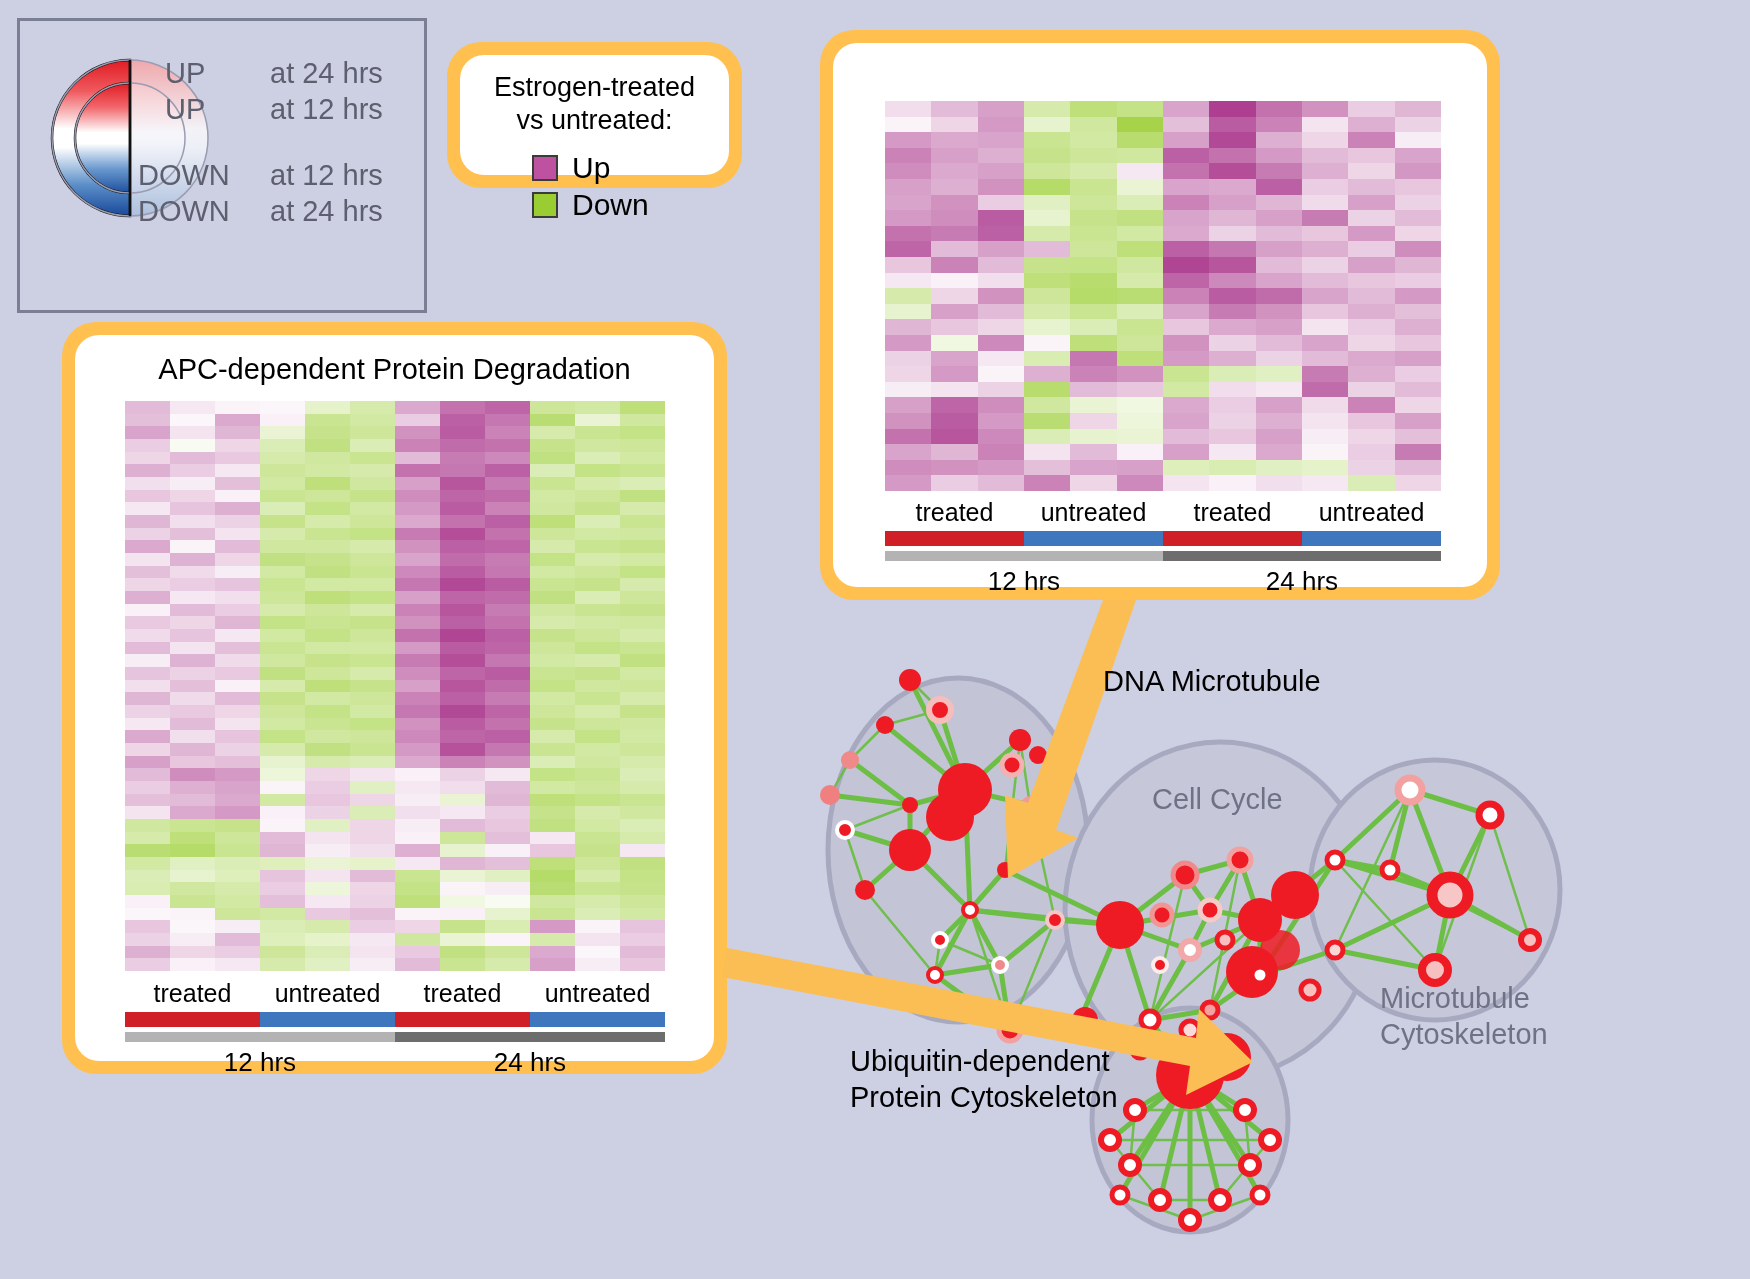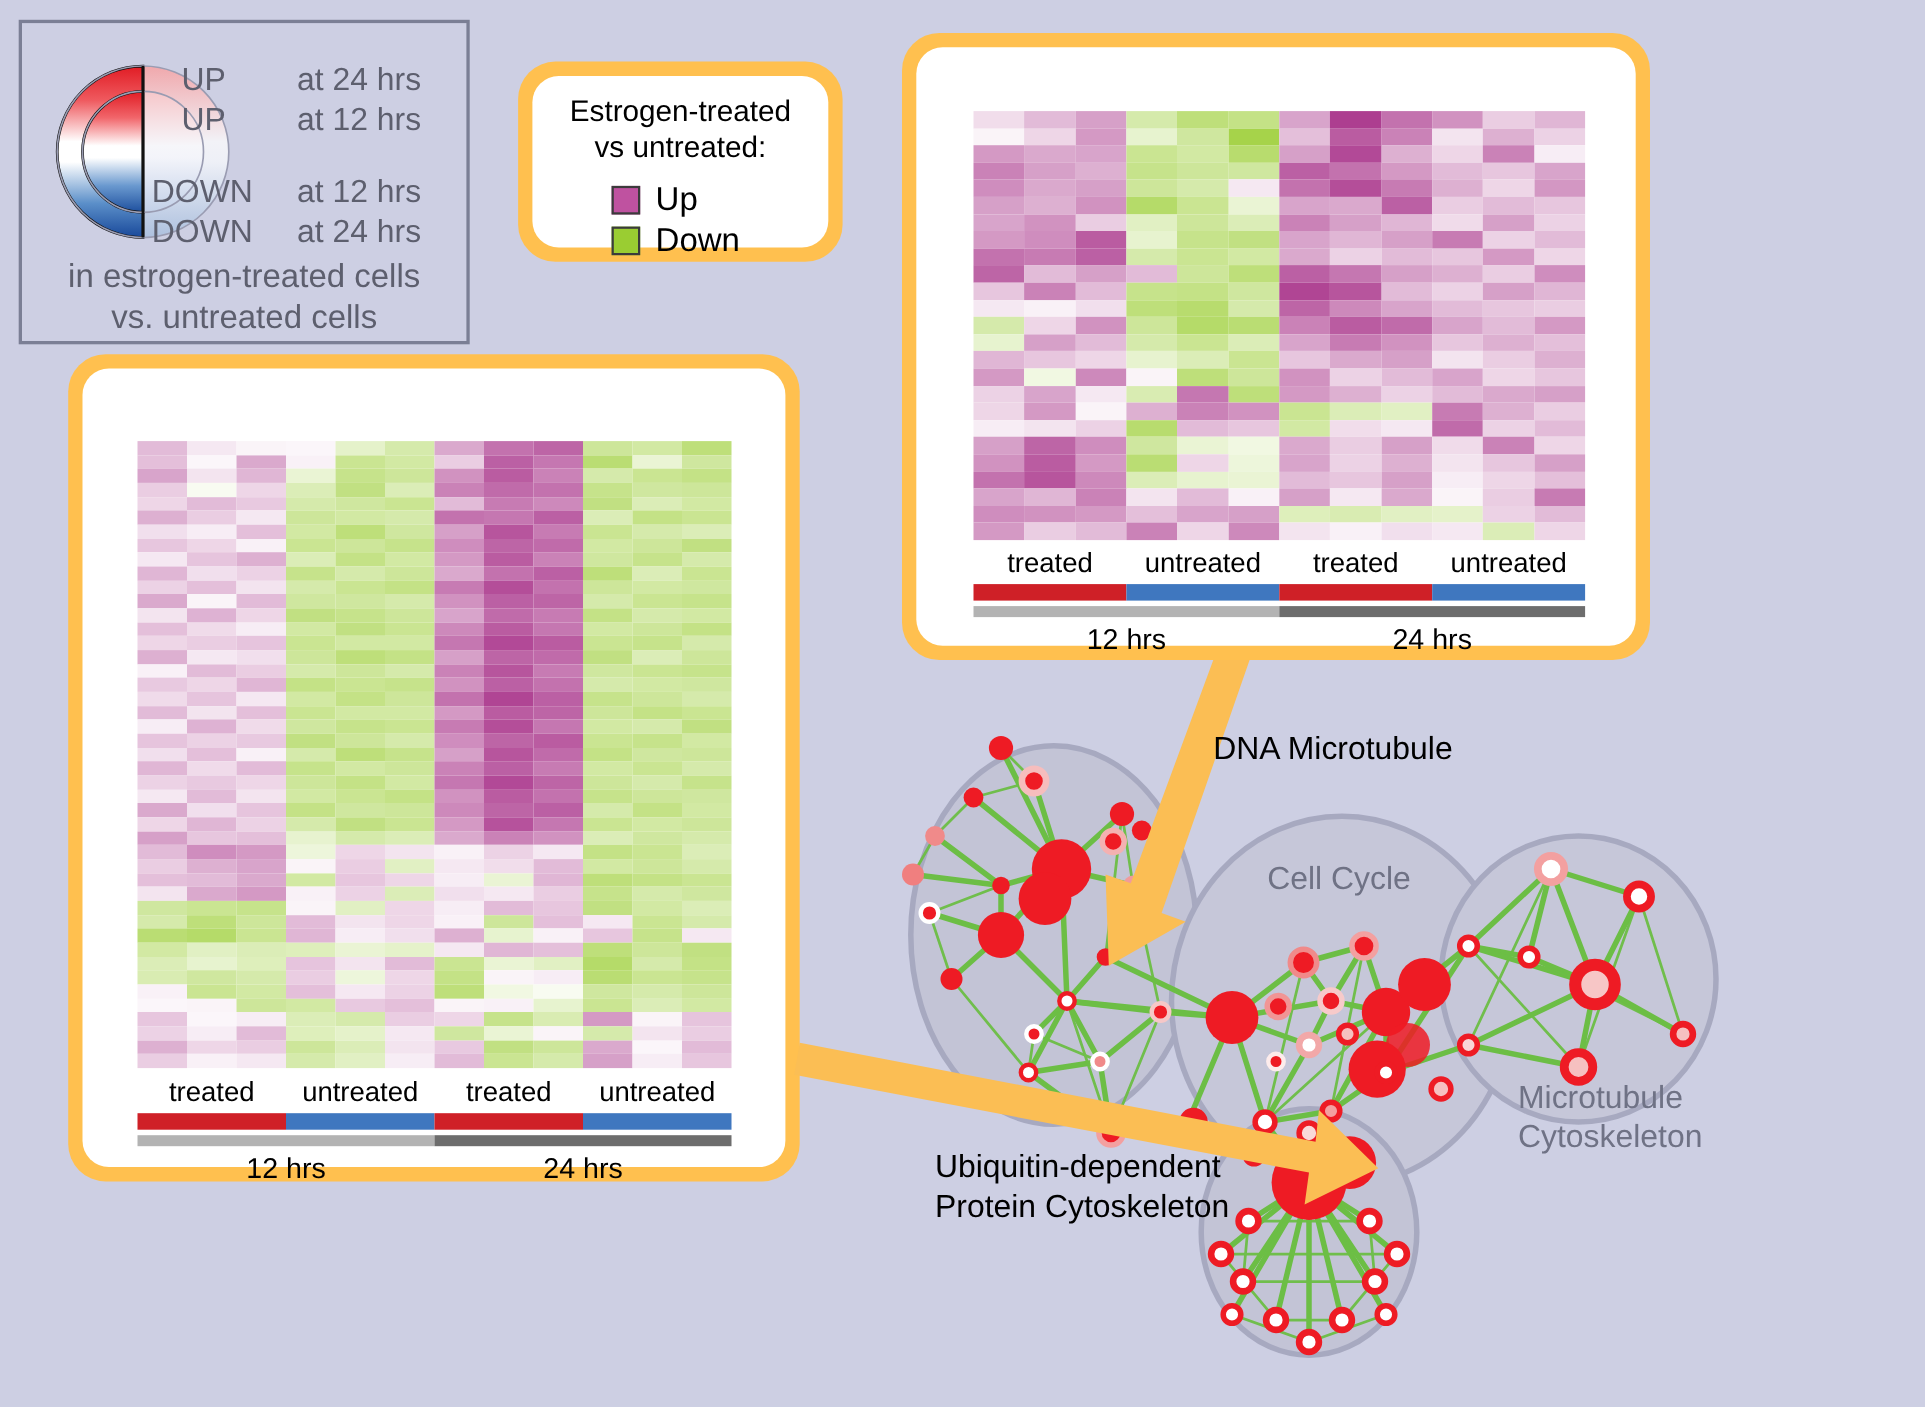--- a/index.html
+++ b/index.html
@@ -36,21 +36,21 @@
   }
   .panel-inner{
     background:#ffffff;
     border-radius:24px;
     width:100%;height:100%;
     box-sizing:border-box;
     position:relative;
   }
 
   
-  #legend-panel{left:447px;top:56px;width:295px;height:182px;margin-left:24px;}
+  #legend-panel{left:447px;top:42px;width:295px;height:146px;}
   #legend-title{
     position:absolute;left:0;top:16px;width:100%;
     text-align:center;font-size:27px;color:#000;line-height:1.22;
   }
   .legend-row{position:absolute;display:flex;align-items:center;gap:14px;left:72px;}
   .swatch{width:26px;height:26px;border:2px solid #3b3b3b;box-sizing:border-box;}
   .legend-lbl{font-size:30px;color:#000;}
 
   
   #rf-panel{left:820px;top:30px;width:680px;height:570px;}
@@ -146,24 +146,20 @@
   </div>
   <div class="key-row" style="left:118px;top:138px;">
     <span class="key-lbl" style="left:0;">DOWN</span>
     <span class="key-lbl" style="left:132px;">at 12 hrs</span>
   </div>
   <div class="key-row" style="left:118px;top:174px;">
     <span class="key-lbl" style="left:0;">DOWN</span>
     <span class="key-lbl" style="left:132px;">at 24 hrs</span>
   </div>
 
-  <div id="key-caption">
-    <div>in estrogen-treated cells</div>
-    <div>vs. untreated cells</div>
-  </div>
 </div>
 
 <div class="abs panel" id="legend-panel">
   <div class="panel-inner">
     <div id="legend-title">
       <div>Estrogen-treated</div>
       <div>vs untreated:</div>
     </div>
     <div class="legend-row" style="top:96px;">
       <span class="swatch" style="background:#bf52a0;"></span>
@@ -500,20 +496,21 @@
       <div class="times">
         <span>12 hrs</span>
         <span>24 hrs</span>
       </div>
     </div>
   </div>
 </div>
 
 <div class="abs panel" id="apc-panel">
   <div class="panel-inner">
+    <div class="panel-title">APC-dependent Protein Degradation</div>
     <div class="heat" id="heat-apc" style="left: 50px; top: 66px; width: 540px; height: 570px; grid-template-columns: repeat(12, 1fr); grid-template-rows: repeat(45, 1fr);">
         <div style="background:rgb(226,187,216)"></div>
         <div style="background:rgb(245,232,242)"></div>
         <div style="background:rgb(250,244,248)"></div>
         <div style="background:rgb(251,246,250)"></div>
         <div style="background:rgb(229,242,202)"></div>
         <div style="background:rgb(213,234,171)"></div>
         <div style="background:rgb(218,169,205)"></div>
         <div style="background:rgb(195,114,174)"></div>
         <div style="background:rgb(189,101,166)"></div>

